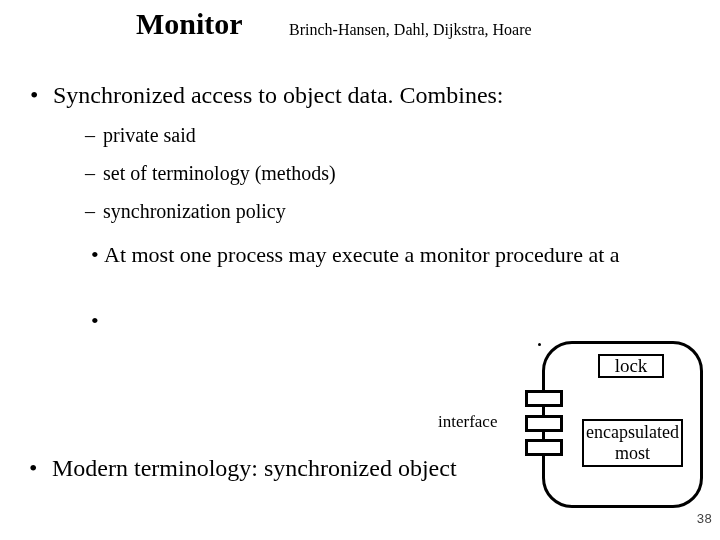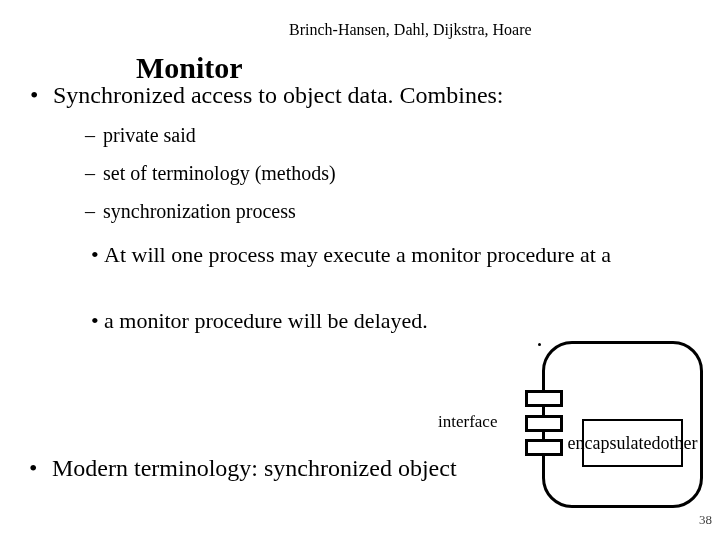--- a/index.html
+++ b/index.html
@@ -14,21 +14,21 @@
     background: #ffffff;
     overflow: hidden;
     font-family: "Liberation Serif", "DejaVu Serif", serif;
     color: #000000;
   }
   .abs { position: absolute; }
 
   .title {
     left: 136px; top: 5px;
     font-size: 30px; font-weight: bold;
-    line-height: 38px; white-space: nowrap; margin-top: 44px;
+    line-height: 38px; white-space: nowrap;
   }
   .subtitle {
     left: 289px; top: 20px;
     font-size: 16px; font-weight: normal;
     line-height: 20px; white-space: nowrap;
   }
 
   .line { display: flex; align-items: flex-start; white-space: nowrap; }
   .marker { display: inline-block; flex: 0 0 auto; }
 
@@ -70,21 +70,21 @@
     border: 2px solid #000000;
     display: flex; align-items: center; justify-content: center;
     font-size: 19px; line-height: 20px;
     background: #ffffff;
   }
   .enc-box {
     left: 582px; top: 419px;
     width: 101px; height: 48px;
     box-sizing: border-box;
     border: 2px solid #000000;
-    display: flex; flex-direction: row;
+    display: flex; flex-direction: column;
     align-items: center; justify-content: center;
     font-size: 18px; line-height: 21px;
     text-align: center;
     background: #ffffff;
   }
   .iface-box {
     left: 525px;
     width: 38px; height: 17px;
     box-sizing: border-box;
     border: 3px solid #000000;
@@ -95,21 +95,21 @@
   .iface-box.p2 { top: 415px; }
   .iface-box.p3 { top: 439px; }
   .iface-label {
     left: 438px; top: 411px;
     font-size: 17px; line-height: 21px; white-space: nowrap;
   }
 
   .page-number {
     left: 688px; top: 511px;
     width: 24px; text-align: right;
-    font-family: Liberation Serif, serif;
+    font-family: Liberation Mono, monospace;
     font-size: 13px; line-height: 17px;
     color: #3f3f3f;
   }
 </style>
 </head>
 <body>
 
 <div id="slide">
 
   <div class="abs title">Monitor</div>
@@ -125,49 +125,51 @@
     <span>private said</span>
   </div>
 
   <div class="abs line l2 d2">
     <span class="marker">–</span>
     <span>set of terminology (methods)</span>
   </div>
 
   <div class="abs line l2 d3">
     <span class="marker">–</span>
-    <span>synchronization process</span>
+    <span>synchronization policy</span>
   </div>
 
   <div class="abs line l3 s1">
     <span class="marker">•</span>
     <span>
-      <span style="display:block">At will one process may execute a monitor procedure at a</span>
+      <span style="display:block">At most one process may execute a monitor procedure at a</span>
     </span>
   </div>
 
   <div class="abs line l3 s2">
     <span class="marker">•</span>
     <span>
-      <span style="display:block">a monitor procedure will be delayed.</span>
     </span>
   </div>
 
   <div class="abs line l1 b2">
     <span class="marker">•</span>
     <span>Modern terminology: synchronized object</span>
   </div>
 
   <div class="abs monitor-shape"></div>
   <div class="abs stray-dot"></div>
 
+  <div class="abs lock-box">
+    <span>lock</span>
+  </div>
 
   <div class="abs enc-box">
     <span>encapsulated</span>
-    <span>other</span>
+    <span>most</span>
   </div>
 
   <div class="abs iface-box p1"></div>
   <div class="abs iface-box p2"></div>
   <div class="abs iface-box p3"></div>
 
   <div class="abs iface-label">interface</div>
 
   <div class="abs page-number">38</div>
 

